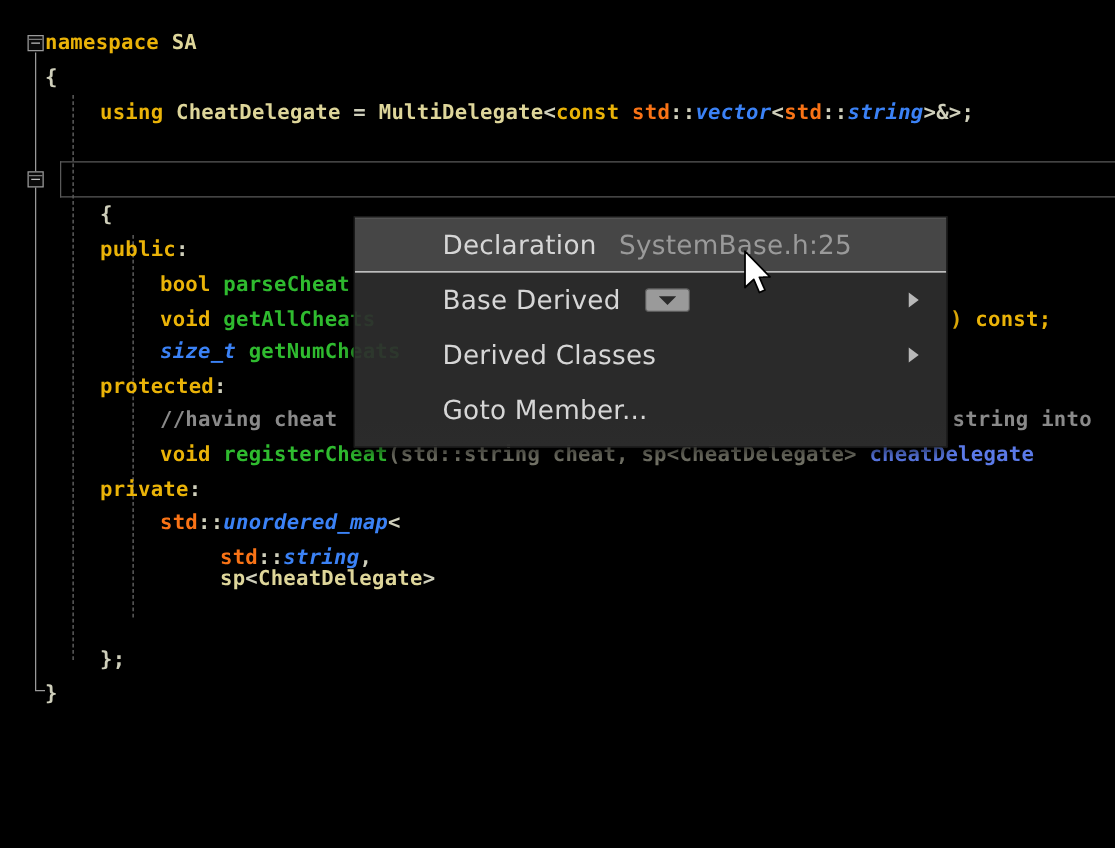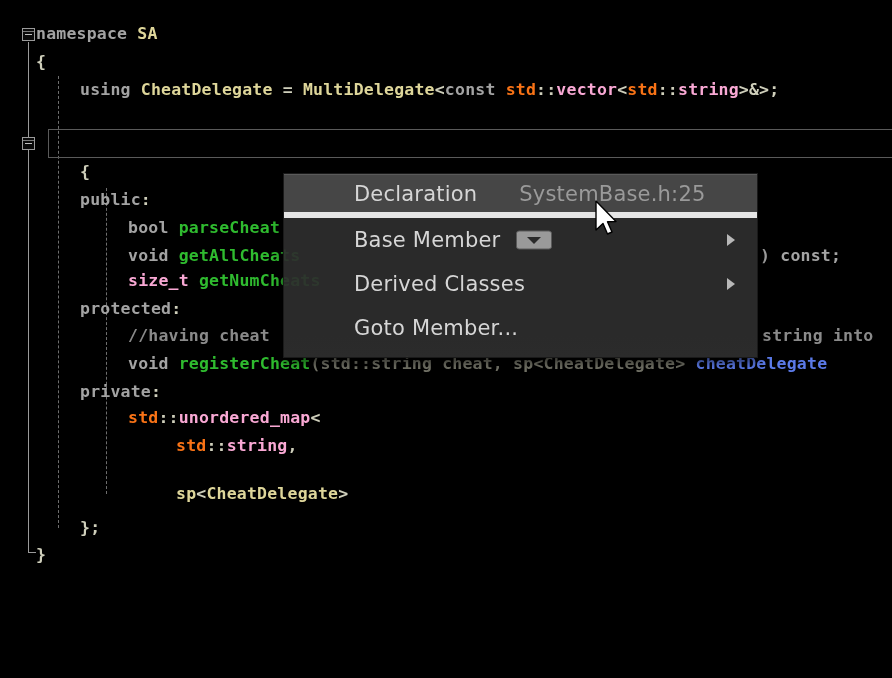--- a/index.html
+++ b/index.html
@@ -33,23 +33,23 @@
     line-height: 28px;
     white-space: pre;
     font-family: "DejaVu Sans Mono", monospace;
     font-size: 16.5px;
     font-weight: bold;
     letter-spacing: 0.2px;
     color: #d8d8c8;
   }
 
   
-  .kw    { color: #a3a3a3; }           
+  .kw    { color: #eab308; }           
   .typ   { color: #ded69a; }           
-  .typi  { color: #f9a8d4; }  
+  .typi  { color: #3b82f6; font-style: italic; }  
   .fn    { color: #2fbb2f; }           
   .var   { color: #5b7ae8; }           
   .punc  { color: #cfcfbb; }           
   .cmt   { color: #8a8a8a; }           
   .ns    { color: #f97316; }
 
   
   .sel {
     background: #2a4d8c;
     box-shadow: 0 0 0 1px #8fa8d8;
@@ -142,22 +142,21 @@
     align-items: center;
     padding-left: 70px;
     box-sizing: border-box;
     color: #d6d6d6;
     font-size: 21px;
     letter-spacing: 0.2px;
   }
   .menu-item.highlighted {
     background: rgba(72,72,72,0.95);
     border-top: 1px solid #5a5a5a;
-    border-bottom: 6px solid #e5e5e5;
-    gap: 24px;
+    border-bottom: 1px solid #e5e5e5;
   }
   .menu-label {
     white-space: nowrap;
   }
   .menu-detail {
     margin-left: 18px;
     color: #9a9a9a;
     font-size: 21px;
     white-space: nowrap;
   }
@@ -244,38 +243,38 @@
     <div class="code-line" style="top:322px;"><span style="display:inline-block;width:762px;"></span><span class="cmt">string into</span></div>
 
     <div class="code-line" style="top:350px;"><span style="display:inline-block;width:128px;"></span><span class="kw">void</span><span>&nbsp;</span><span class="fn">registerCheat</span><span class="punc" style="opacity:0.55;">(std::string cheat, sp&lt;CheatDelegate&gt;</span><span>&nbsp;</span><span class="var">cheatDelegate</span></div>
 
     <div class="code-line" style="top:378px;"><span style="display:inline-block;width:80px;"></span><span class="kw">private</span><span class="punc">:</span></div>
 
     <div class="code-line" style="top:404px;"><span style="display:inline-block;width:128px;"></span><span class="ns">std</span><span class="punc">::</span><span class="typi">unordered_map</span><span class="punc">&lt;</span></div>
 
     <div class="code-line" style="top:432px;"><span style="display:inline-block;width:176px;"></span><span class="ns">std</span><span class="punc">::</span><span class="typi">string</span><span class="punc">,</span></div>
 
-    <div class="code-line" style="top:480px;"><span style="display:inline-block;width:176px;"></span><span class="typ">sp</span><span class="punc">&lt;</span><span class="typ">CheatDelegate</span><span class="punc">&gt;</span></div>
+    <div class="code-line" style="top:449px;"><span style="display:inline-block;width:176px;"></span><span class="typ">sp</span><span class="punc">&lt;</span><span class="typ">CheatDelegate</span><span class="punc">&gt;</span></div>
 
 
     <div class="code-line" style="top:514px;"><span style="display:inline-block;width:80px;"></span><span class="punc">};</span></div>
 
     <div class="code-line" style="top:541px;"><span style="display:inline-block;width:36px;"></span><span class="punc">}</span></div>
 
   </div>
 
   <div id="ctx-menu">
 
     <div class="menu-item highlighted">
       <span class="menu-label">Declaration</span>
       <span class="menu-detail">SystemBase.h:25</span>
     </div>
 
     <div class="menu-item">
-      <span class="menu-label">Base Member</span>
+      <span class="menu-label">Base Derived</span>
       <span class="menu-dropdown-btn"></span>
       <span class="menu-arrow"></span>
     </div>
 
     <div class="menu-item">
       <span class="menu-label">Derived Classes</span>
       <span class="menu-arrow"></span>
     </div>
 
     <div class="menu-item">

